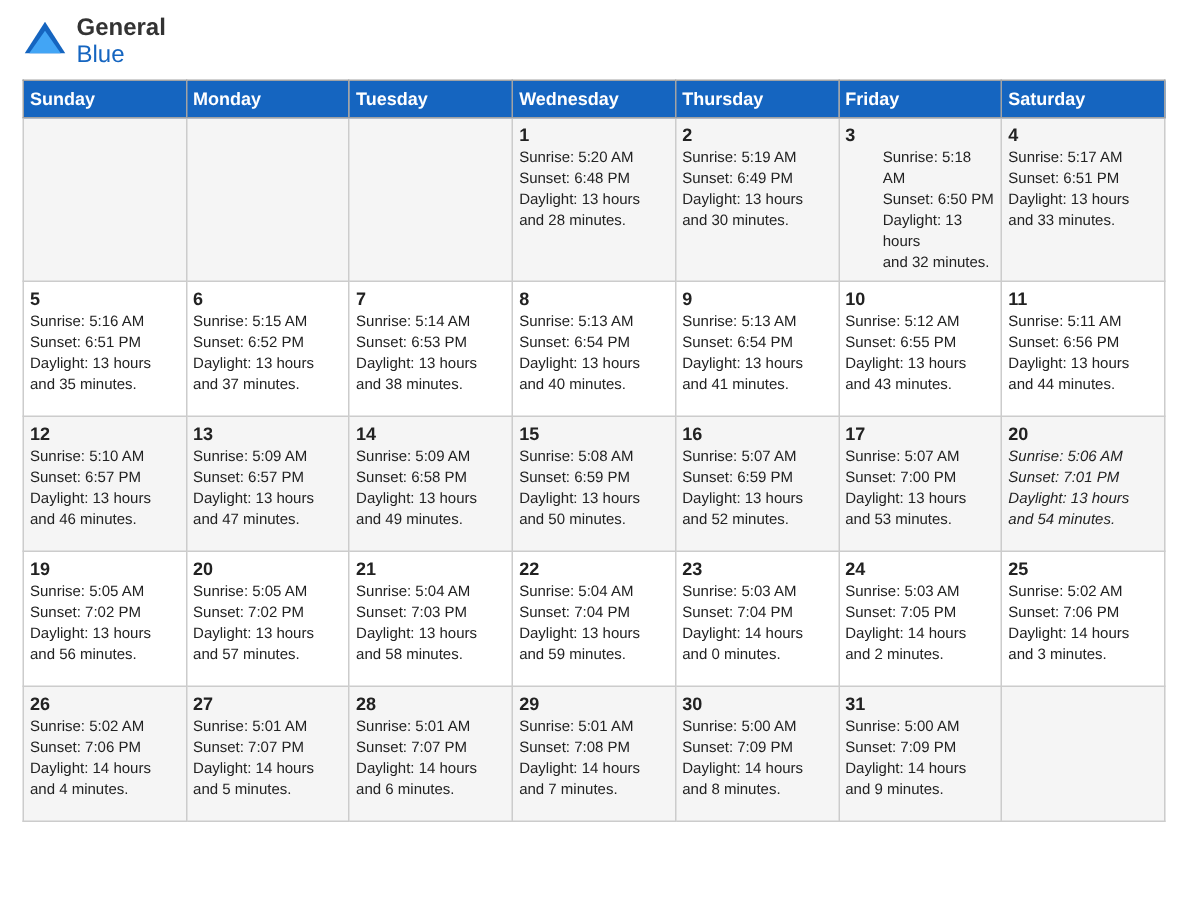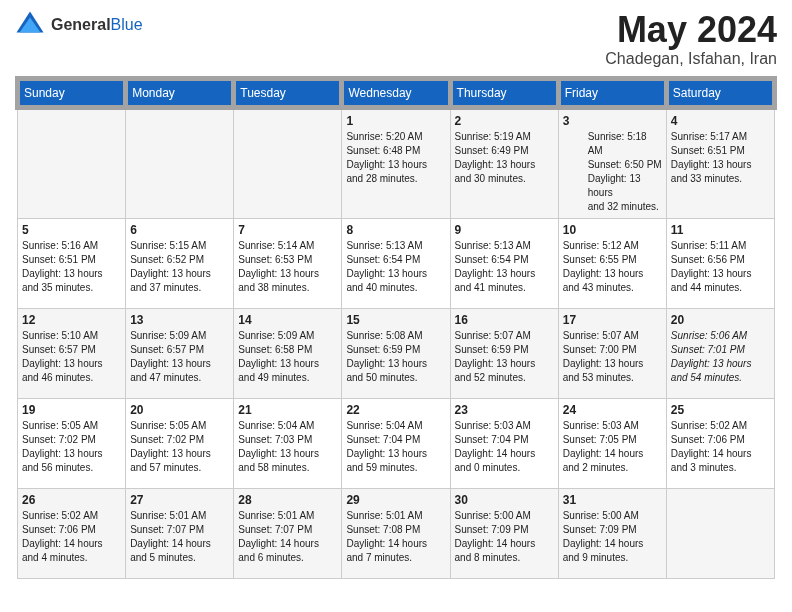--- a/index.html
+++ b/index.html
@@ -19,21 +19,21 @@
       align-items: flex-start;
       margin-bottom: 8px;
     }
     .logo {
       display: flex;
       align-items: center;
       gap: 6px;
     }
     .logo-text {
       display: flex;
-      flex-direction: row;
+      flex-direction: column;
       line-height: 1.1;
     }
     .logo-general {
       font-size: 16px;
       font-weight: bold;
       color: #333;
     }
     .logo-blue {
       font-size: 16px;
       font-weight: normal;
@@ -58,24 +58,24 @@
     }
     table {
       width: 100%;
       border-collapse: collapse;
       table-layout: fixed;
     }
     thead tr th {
       background-color: #1565c0;
       color: #fff;
       font-size: 12px;
-      font-weight: normal;
+      font-weight: bold;
       padding: 5px 4px;
       text-align: left;
-      border: 5px solid #a3a3a3;
+      border: 1px solid #a3a3a3;
     }
     tbody tr td {
       border: 1px solid #ccc;
       vertical-align: top;
       padding: 4px 4px;
       font-size: 10.5px;
       color: #222;
       min-height: 80px;
       height: 90px;
     }
@@ -107,24 +107,20 @@
   <div class="header">
     <div class="logo">
       <svg class="logo-icon" viewBox="0 0 40 40" xmlns="http://www.w3.org/2000/svg">
         <polygon points="20,2 38,30 2,30" fill="#1565c0"></polygon>
         <polygon points="20,10 34,30 6,30" fill="#42a5f5"></polygon>
       </svg>
       <div class="logo-text">
         <span class="logo-general">General</span>
         <span class="logo-blue">Blue</span>
       </div>
-    </div>
-    <div class="title-block">
-      <div class="main-title">May 2024</div>
-      <div class="subtitle">Chadegan, Isfahan, Iran</div>
     </div>
   </div>
 
   <table>
     <thead>
       <tr>
         <th>Sunday</th>
         <th>Monday</th>
         <th>Tuesday</th>
         <th>Wednesday</th>

